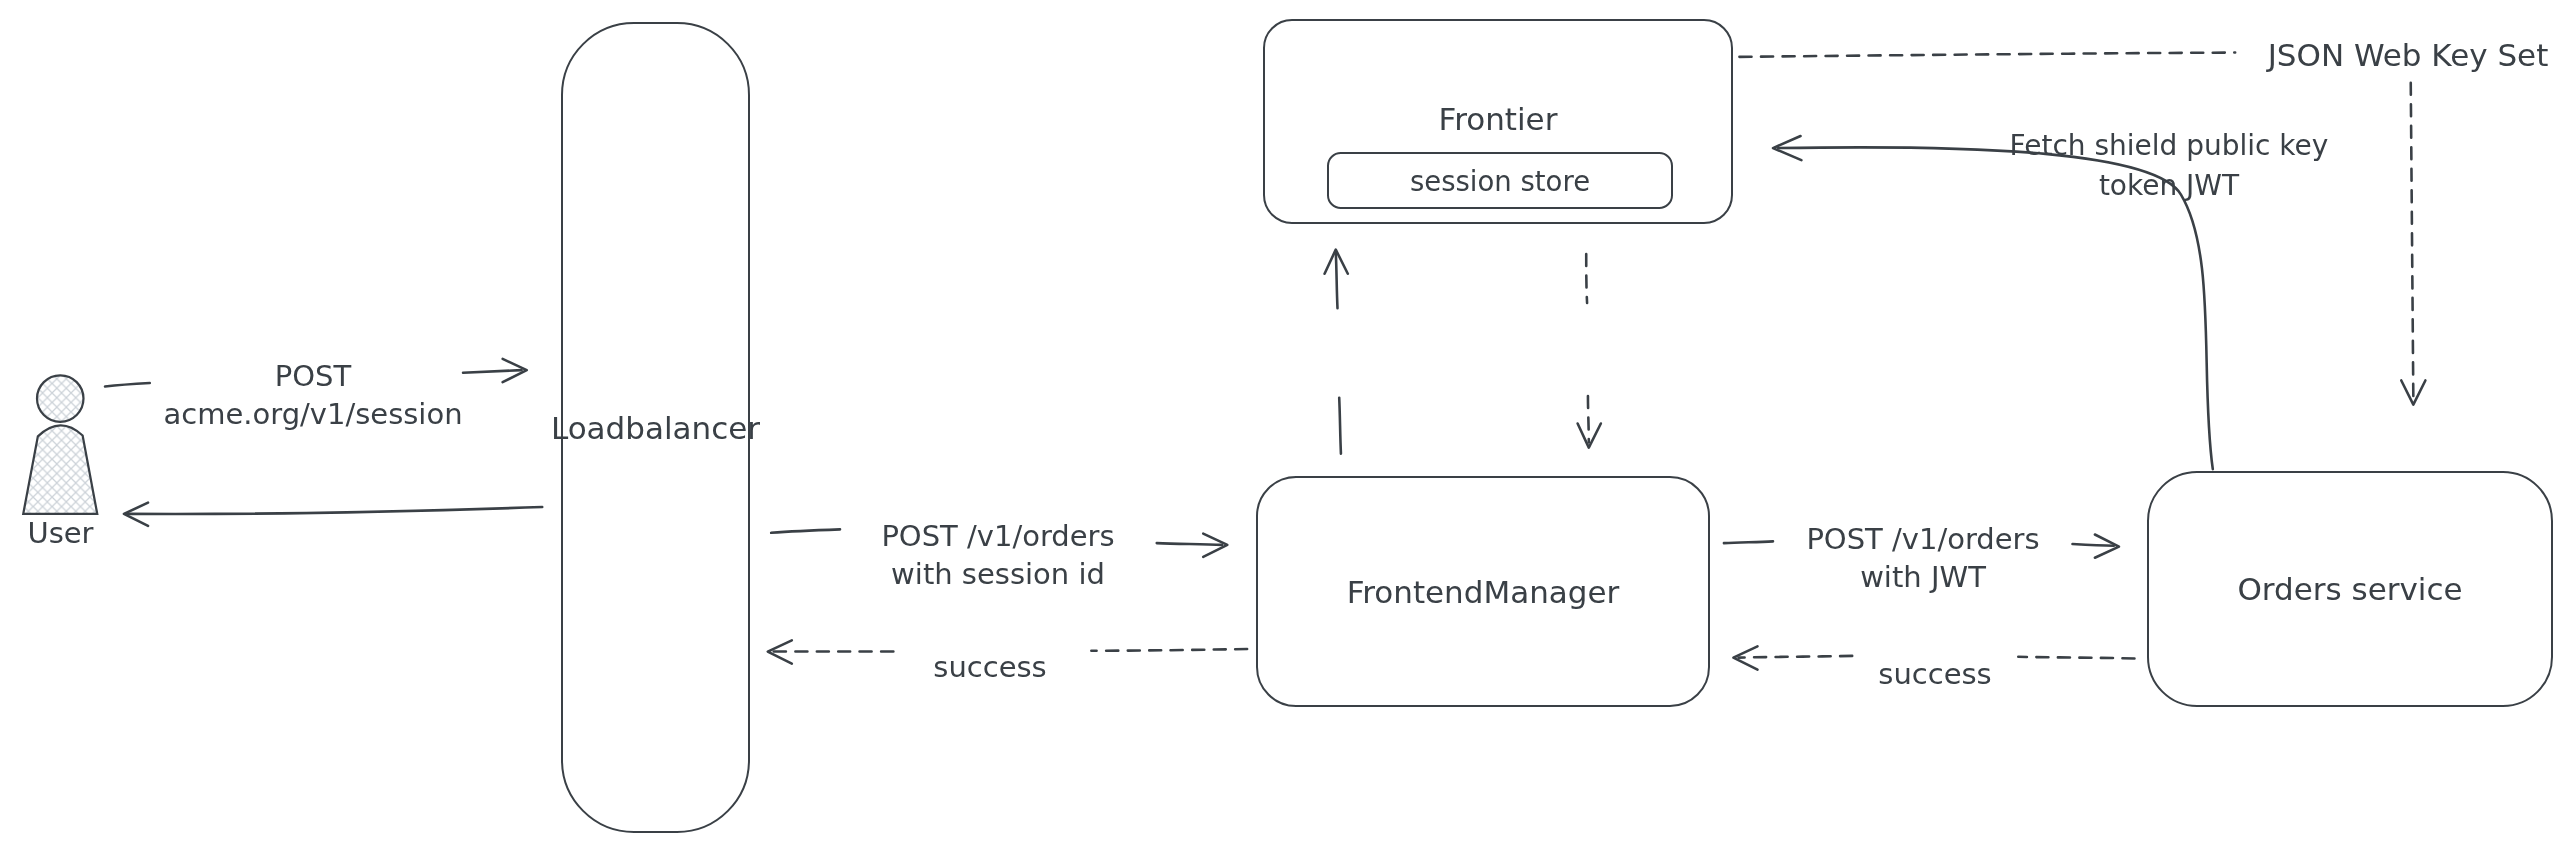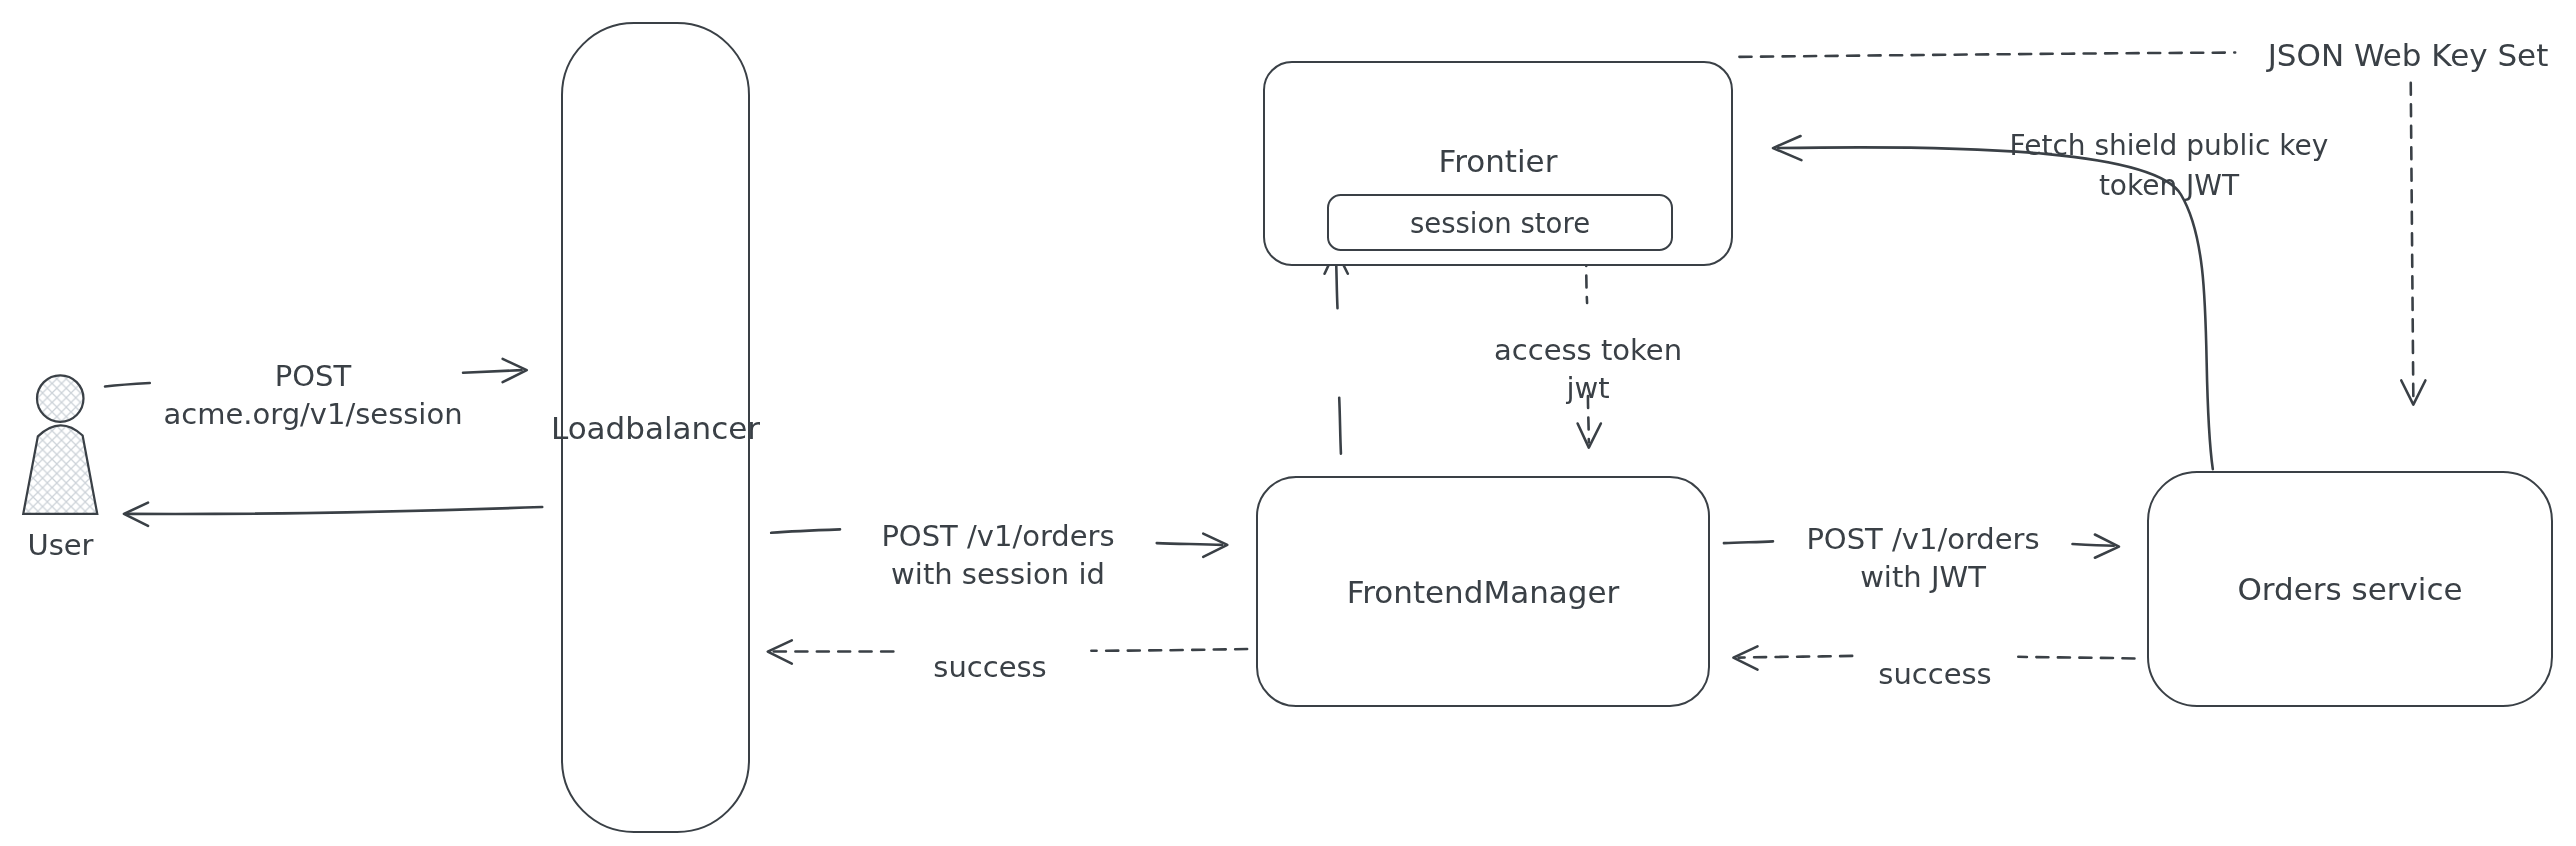--- a/index.html
+++ b/index.html
@@ -19,21 +19,21 @@
   .nlabel{display:flex;align-items:center;text-align:center;
     font-size:31px;line-height:40px;white-space:nowrap;}
   .elabel{position:absolute;transform:translateX(-50%);display:flex;flex-direction:column;
     align-items:center;text-align:center;font-size:29px;line-height:38px;white-space:nowrap;margin-top:16px;}
   .frontier-title{position:absolute;left:0;top:79px;width:100%;text-align:center;
     font-size:31px;line-height:38px;}
   .session-store{position:absolute;left:62px;top:131px;width:346px;height:57px;
     border:2.2px solid var(--ink);border-radius:13.8px;background:var(--bg);
     display:flex;align-items:center;justify-content:center;font-size:27.5px;}
   .user-label{position:absolute;left:15.5px;top:516px;width:90px;text-align:center;
-    font-size:29px;line-height:34px;margin-top:12px;}
+    font-size:29px;line-height:34px;}
   .jwks-label{position:absolute;left:2408px;top:36px;transform:translateX(-50%);
     font-size:31px;line-height:38px;white-space:nowrap;}
 </style>
 </head>
 <body>
 
 <div class="canvas">
 
   <svg class="wires" viewBox="0 0 2993 984">
     <defs>
@@ -107,21 +107,21 @@
     </g>
   </svg>
 
   <div class="node" style="left:561px;top:22.4px;width:189px;height:811px;border-radius:73px;">
     <div class="nlabel">
       <span>Load</span>
       <span>balancer</span>
     </div>
   </div>
 
-  <div class="node" style="left:1263px;top:19px;width:470px;height:205px;border-radius:29px;margin-top:42px;">
+  <div class="node" style="left:1263px;top:19px;width:470px;height:205px;border-radius:29px;">
     <div class="frontier-title">Frontier</div>
     <div class="session-store">
       <span>session store</span>
     </div>
   </div>
 
   <div class="node" style="left:1256px;top:476px;width:454px;height:231px;border-radius:40px;">
     <div class="nlabel">
       <span>Frontend</span>
       <span>Manager</span>
@@ -150,24 +150,20 @@
   <div class="elabel" style="left:998px;top:501px;">
     <span>POST /v1/orders</span>
     <span>with session id</span>
   </div>
 
   <div class="elabel" style="left:990px;top:632px;">
     <span>success</span>
   </div>
 
 
-  <div class="elabel" style="left:1588px;top:315px;">
-    <span>access token</span>
-    <span>jwt</span>
-  </div>
 
   <div class="elabel" style="left:1923px;top:504px;">
     <span>POST /v1/orders</span>
     <span>with JWT</span>
   </div>
 
   <div class="elabel" style="left:1935px;top:639px;">
     <span>success</span>
   </div>
 

